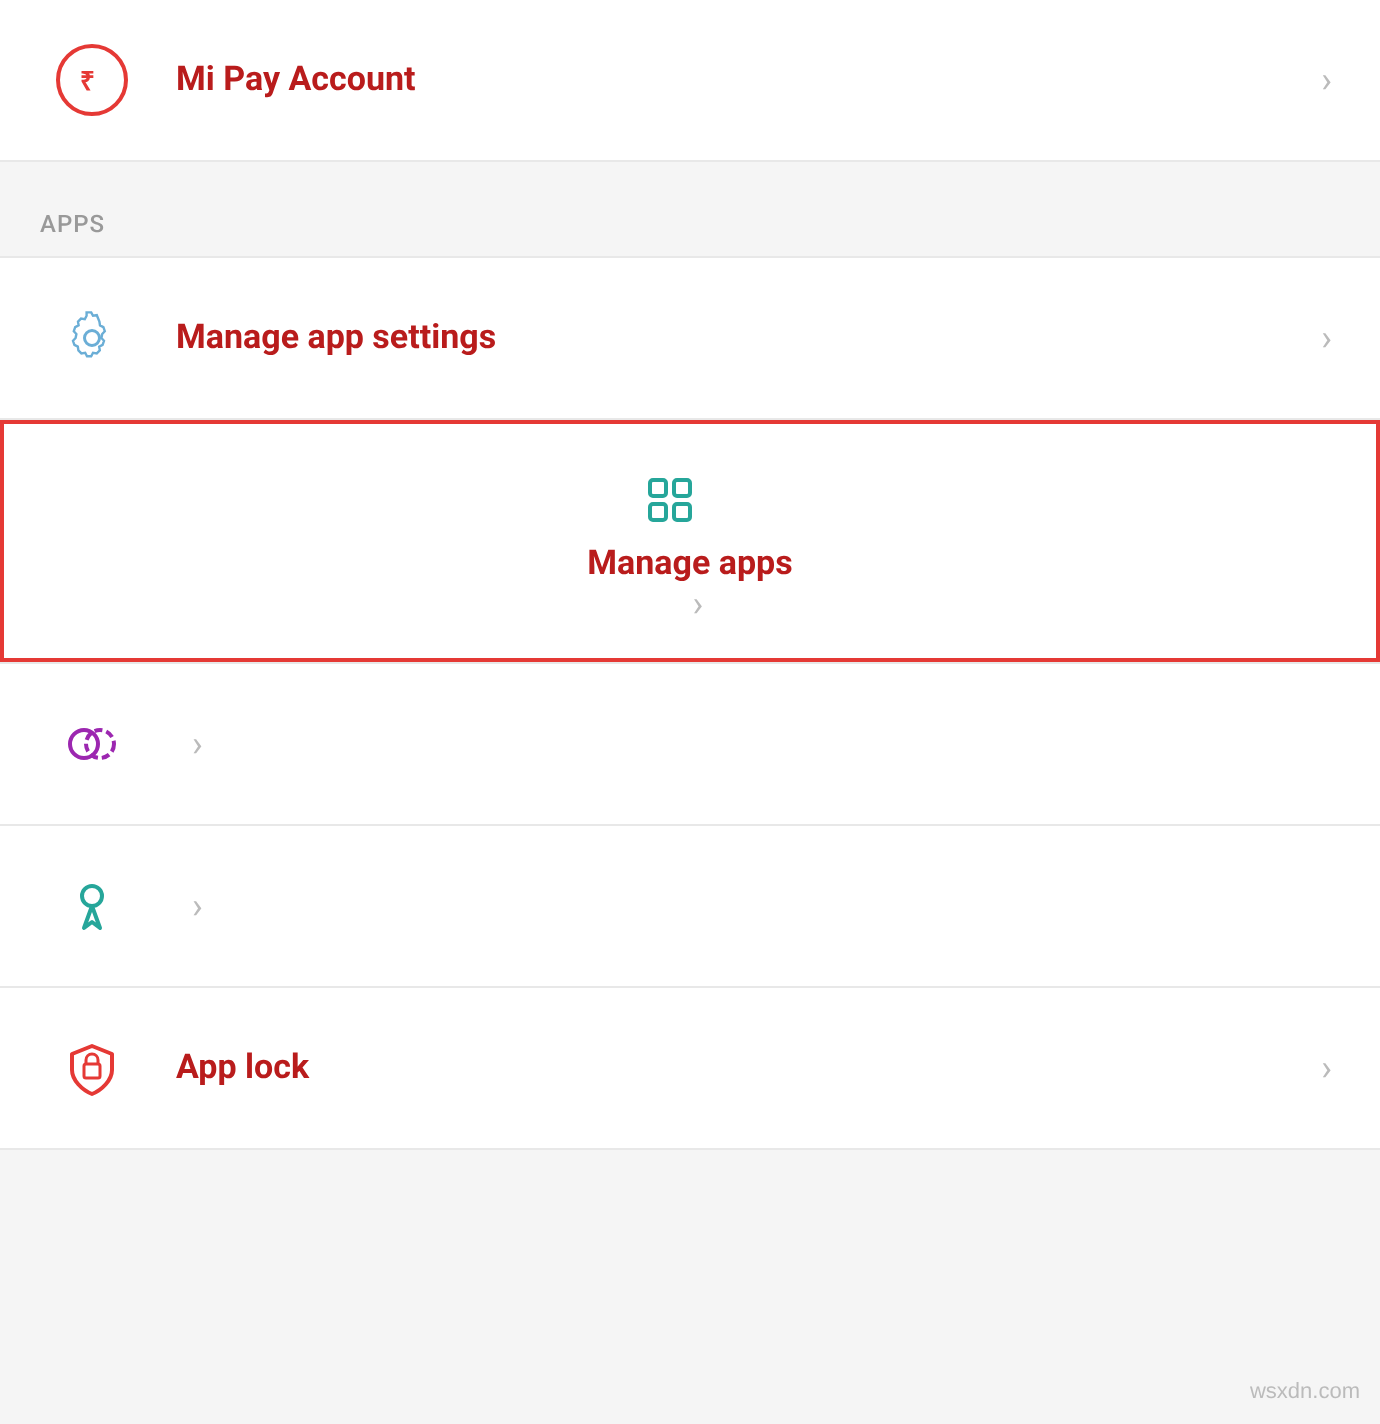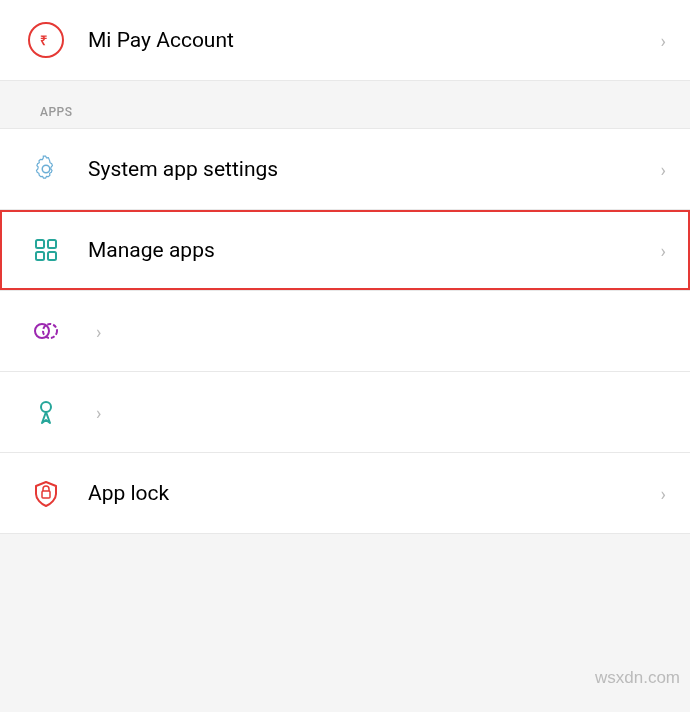--- a/index.html
+++ b/index.html
@@ -10,21 +10,21 @@
       width: 690px;
       min-height: 712px;
       position: relative;
     }
 
     .settings-list {
       background: #fff;
     }
 
     .section-header {
-      padding: 20px 24px 8px 40px;
+      padding: 20px 24px 8px 20px;
       background: #f5f5f5;
     }
 
     .section-header-text {
       font-size: 12px;
       color: #999;
       letter-spacing: 0.5px;
       font-weight: 500;
     }
 
@@ -40,37 +40,38 @@
       padding: 18px 24px;
       background: #fff;
       cursor: pointer;
       position: relative;
       min-height: 72px;
     }
 
     .list-item.highlighted {
       outline: 2.5px solid #e53935;
       outline-offset: -2px;
+      flex-direction: column;
     }
 
     .icon-wrap {
       width: 44px;
       height: 44px;
       display: flex;
       align-items: center;
       justify-content: center;
       margin-right: 20px;
       flex-shrink: 0;
     }
 
     .item-label {
       flex: 1;
-      font-size: 21px;
-      color: #000000;
-      font-weight: 400;
+      font-size: 17px;
+      color: #b91c1c;
+      font-weight: 700;
     }
 
     .chevron {
       color: #bbb;
       font-size: 18px;
       margin-left: 8px;
     }
 
     
     .mi-pay-icon {
@@ -111,23 +112,23 @@
     }
 
     
     .shield-icon svg {
       width: 30px;
       height: 30px;
     }
 
     .watermark {
       position: fixed;
-      bottom: 24px;
+      bottom: 10px;
       right: 10px;
-      font-size: 17px;
+      font-size: 11px;
       color: #bbb;
       font-family: Arial, sans-serif;
     }
   </style>
 </head>
 <body>
 
 <div class="settings-list">
 
   <div class="list-item">
@@ -150,21 +151,21 @@
 
   <div class="divider"></div>
 
   <div class="list-item">
     <div class="icon-wrap gear-icon">
       <svg viewBox="0 0 30 30" fill="none" xmlns="http://www.w3.org/2000/svg">
         <path d="M15 10.5a4.5 4.5 0 1 0 0 9 4.5 4.5 0 0 0 0-9zm0 7.5a3 3 0 1 1 0-6 3 3 0 0 1 0 6z" fill="#6baed6"></path>
         <path d="M12.3 3.9l-.9 1.7-1.9-.3-1.5 1.5.3 1.9-1.7.9-.7 2 1.3 1.4-.4 2-1.3 1.4.7 2 1.7.9.3 1.9 1.5 1.5 1.9-.3.9 1.7h2.1l.9-1.7 1.9.3 1.5-1.5-.3-1.9 1.7-.9.7-2-1.3-1.4.4-2 1.3-1.4-.7-2-1.7-.9-.3-1.9L17.4 3.6l-1.9.3-.9-1.7h-2.3z" stroke="#6baed6" stroke-width="1.2" fill="none"></path>
       </svg>
     </div>
-    <span class="item-label">System app settings</span>
+    <span class="item-label">Manage app settings</span>
     <span class="chevron">›</span>
   </div>
 
   <div class="divider"></div>
 
   <div class="list-item highlighted">
     <div class="icon-wrap grid-icon">
       <svg viewBox="0 0 30 30" fill="none" xmlns="http://www.w3.org/2000/svg">
         <rect x="5" y="5" width="8" height="8" rx="1.5" stroke="#26a69a" stroke-width="2" fill="none"></rect>
         <rect x="17" y="5" width="8" height="8" rx="1.5" stroke="#26a69a" stroke-width="2" fill="none"></rect>

